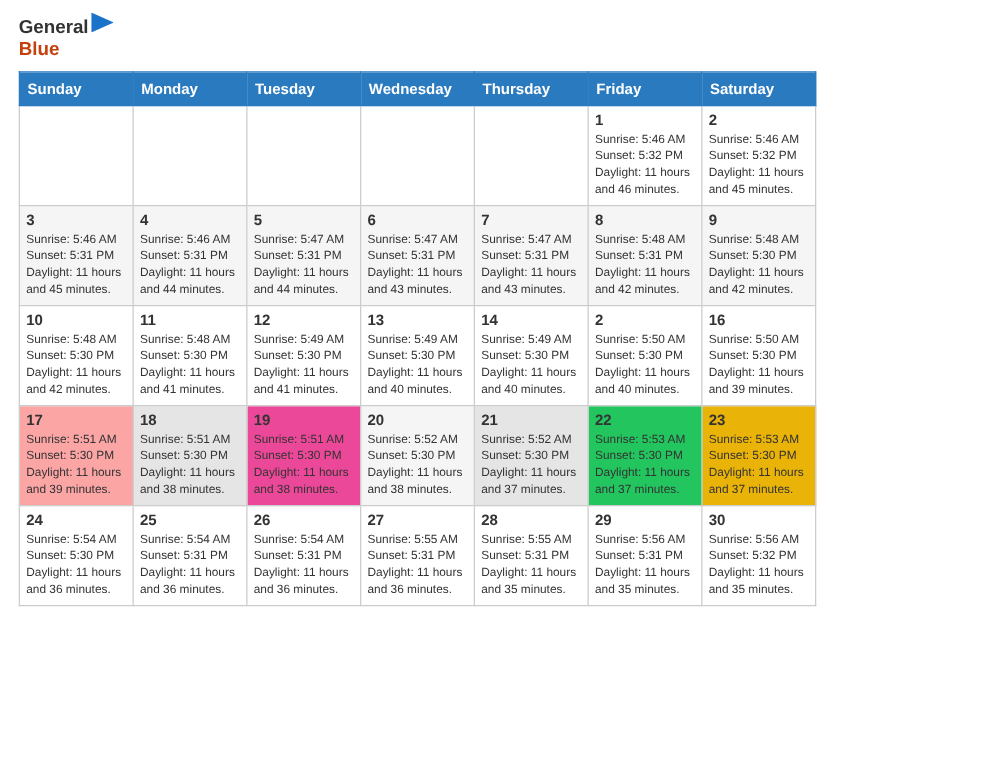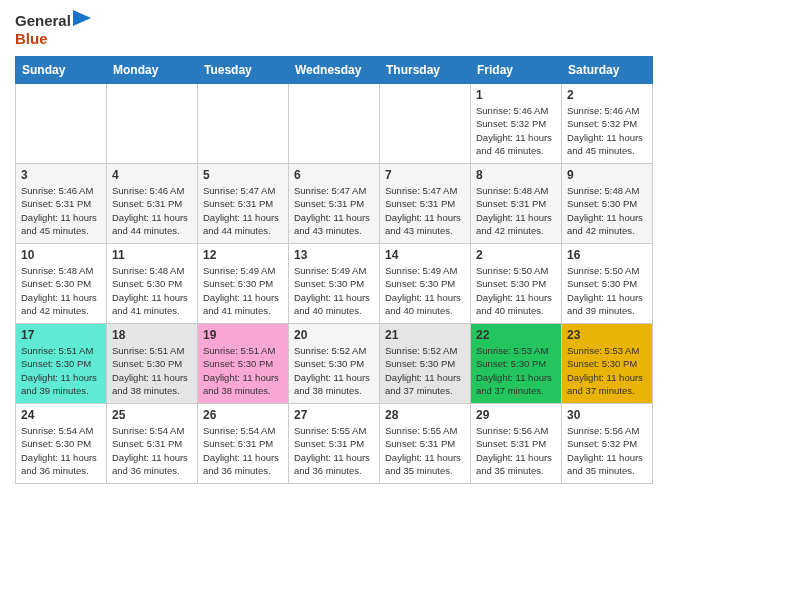--- a/index.html
+++ b/index.html
@@ -183,29 +183,29 @@
           <td>
             <span class="day-num">2</span>
             <div class="day-info">Sunrise: 5:50 AM<br>Sunset: 5:30 PM<br>Daylight: 11 hours<br>and 40 minutes.</div>
           </td>
           <td>
             <span class="day-num">16</span>
             <div class="day-info">Sunrise: 5:50 AM<br>Sunset: 5:30 PM<br>Daylight: 11 hours<br>and 39 minutes.</div>
           </td>
         </tr>
         <tr>
-          <td style="background: #5eead4;">
+          <td style="background: #fca5a5;">
             <span class="day-num">17</span>
             <div class="day-info">Sunrise: 5:51 AM<br>Sunset: 5:30 PM<br>Daylight: 11 hours<br>and 39 minutes.</div>
           </td>
           <td style="background: #e5e5e5;">
             <span class="day-num">18</span>
             <div class="day-info">Sunrise: 5:51 AM<br>Sunset: 5:30 PM<br>Daylight: 11 hours<br>and 38 minutes.</div>
           </td>
-          <td style="background: #f9a8d4;">
+          <td style="background: #ec4899;">
             <span class="day-num">19</span>
             <div class="day-info">Sunrise: 5:51 AM<br>Sunset: 5:30 PM<br>Daylight: 11 hours<br>and 38 minutes.</div>
           </td>
           <td style="background: rgb(245, 245, 245); margin-left: 28px;">
             <span class="day-num">20</span>
             <div class="day-info">Sunrise: 5:52 AM<br>Sunset: 5:30 PM<br>Daylight: 11 hours<br>and 38 minutes.</div>
           </td>
           <td style="background: #e5e5e5;">
             <span class="day-num">21</span>
             <div class="day-info">Sunrise: 5:52 AM<br>Sunset: 5:30 PM<br>Daylight: 11 hours<br>and 37 minutes.</div>

